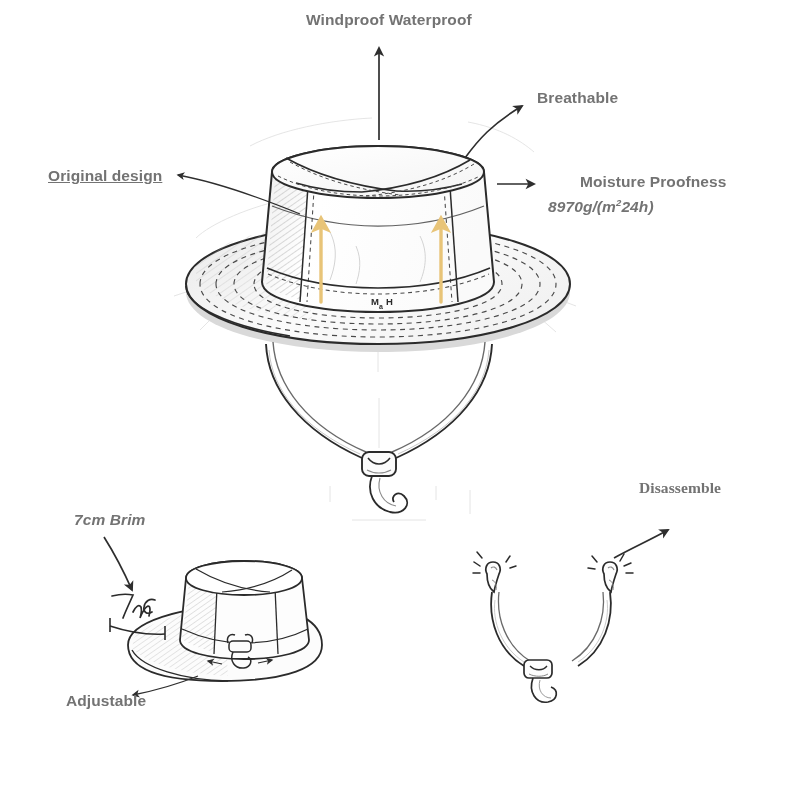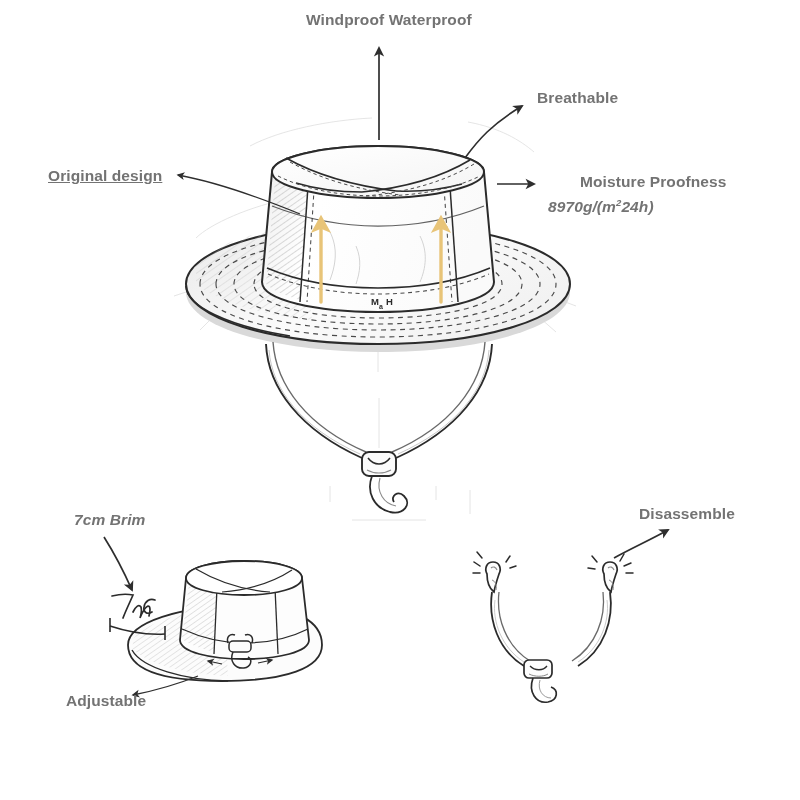--- a/index.html
+++ b/index.html
@@ -44,21 +44,21 @@
     vertical-align: super;
     line-height: 0;
   }
   #label-windproof { left: 306px; top: 10px; }
   #label-breathable { left: 537px; top: 88px; text-align: center; }
   #label-moisture   { left: 548px; top: 172px; margin-left: 32px; }
   #label-moisture-2 { left: 548px; top: 197px; font-style: italic; }
   #label-original   { left: 48px;  top: 166px; text-decoration: underline; }
   #label-brim       { left: 74px;  top: 510px; font-style: italic; }
   #label-adjustable { left: 66px;  top: 691px; }
-  #label-disassemble{ left: 639px; top: 504px; }
+  #label-disassemble{ left: 639px; top: 478px; font-family: Liberation Serif, serif; }
 </style>
 </head>
 <body>
 
 <div id="diagram-root">
 
   <svg class="stage" viewBox="0 0 800 800" xmlns="http://www.w3.org/2000/svg">
     <defs>
 
       <pattern id="hatch" width="5" height="5" patternUnits="userSpaceOnUse" patternTransform="rotate(55)">

